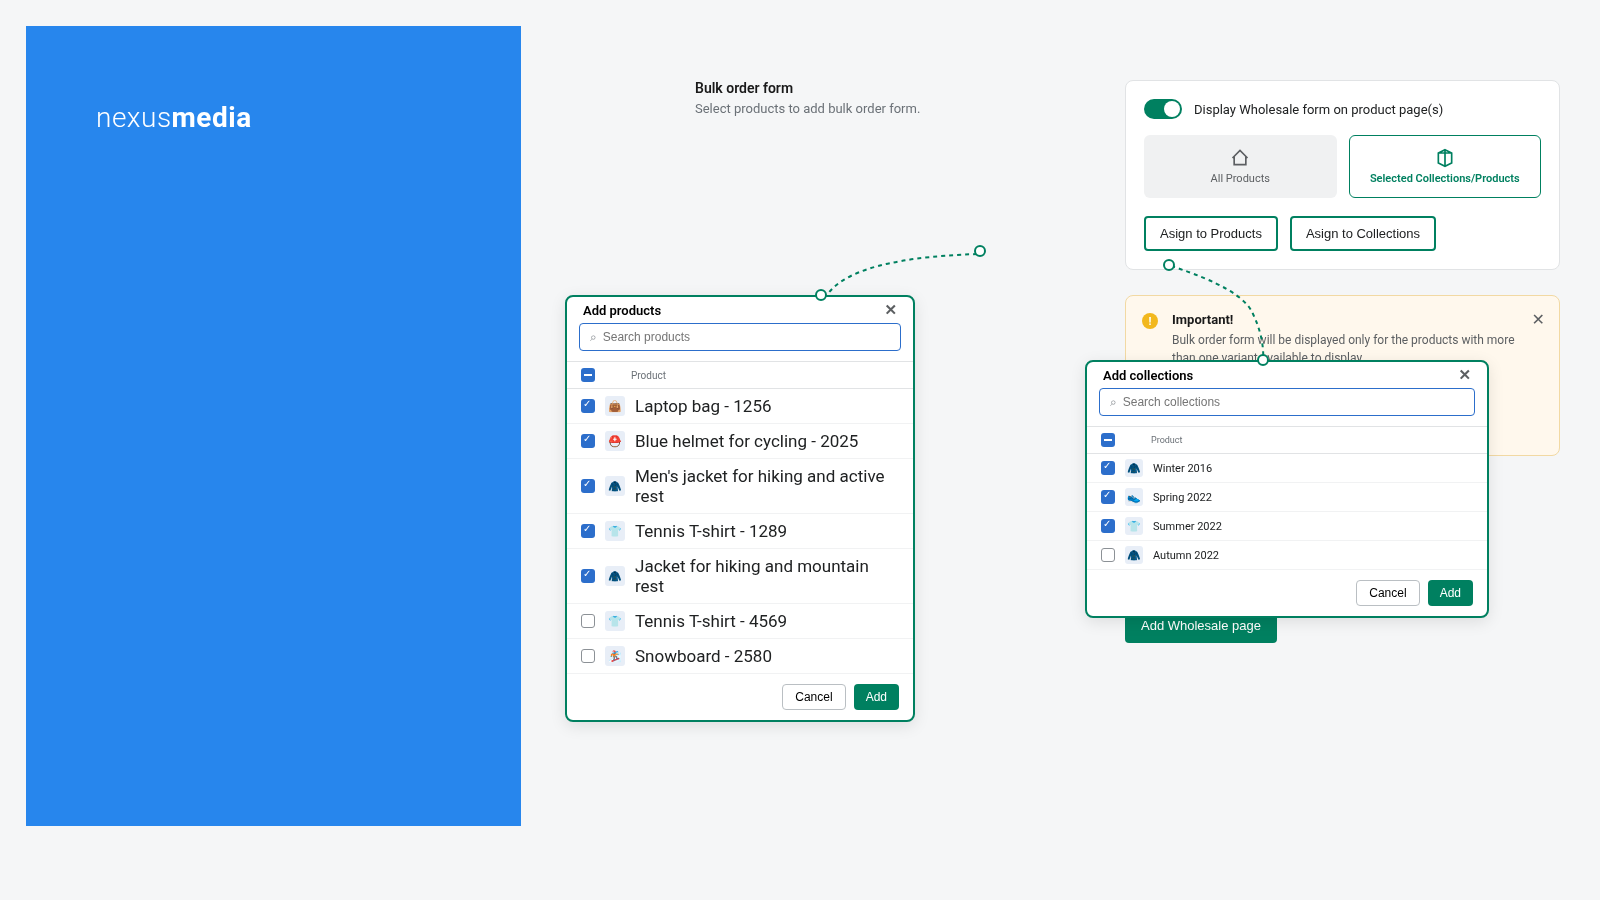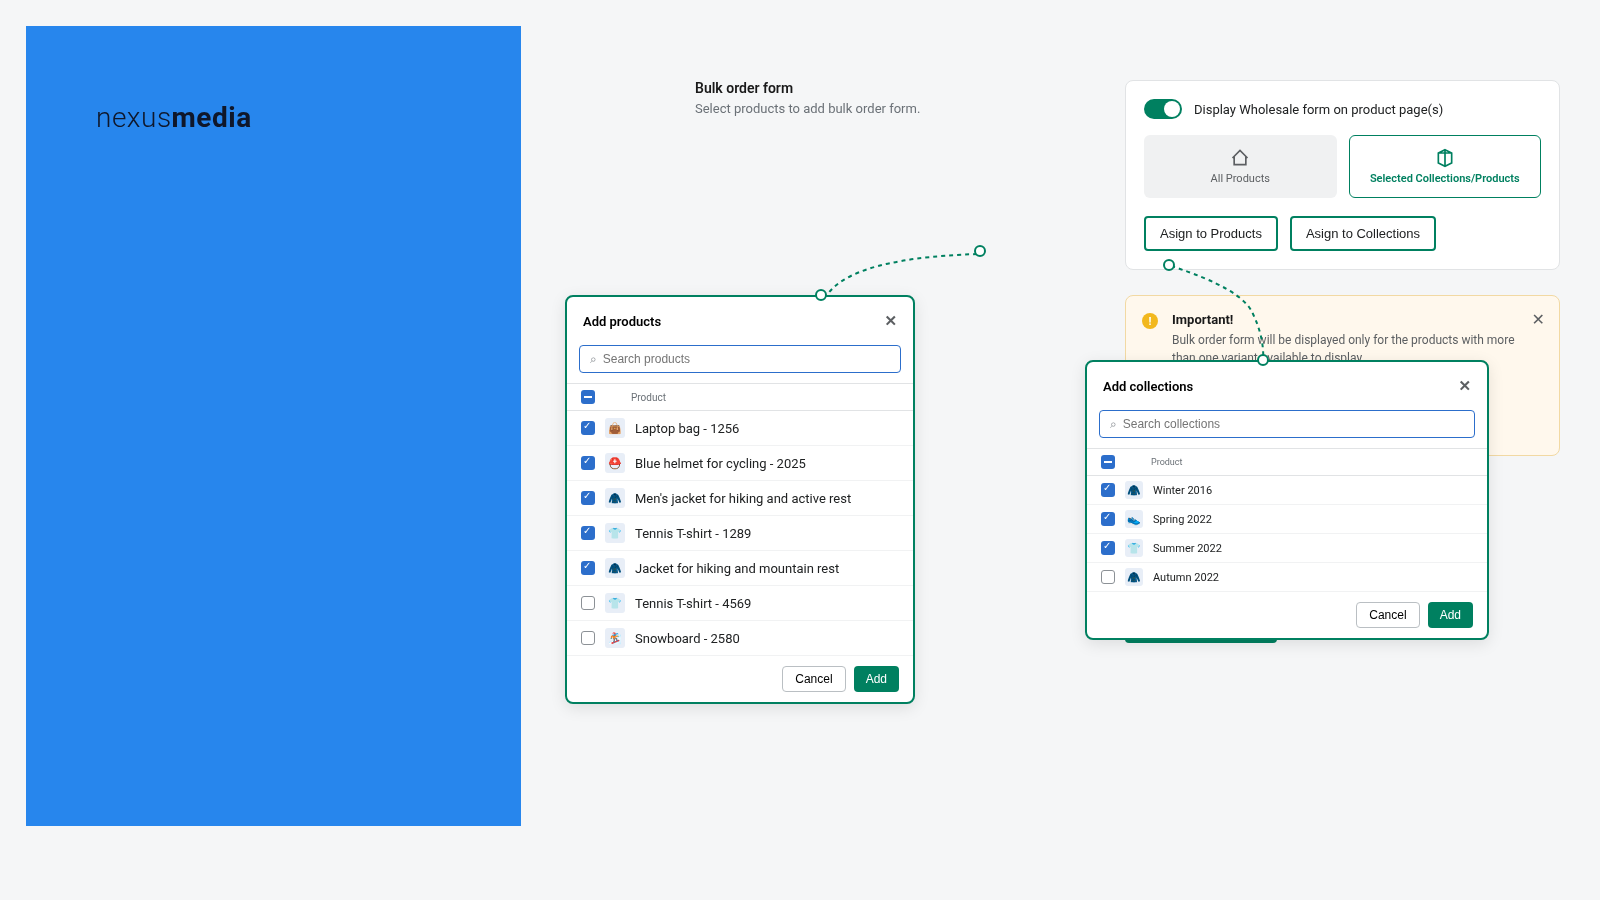--- a/index.html
+++ b/index.html
@@ -9,21 +9,21 @@
       width: 1600px;
       height: 900px;
       overflow: hidden;
       position: relative;
     }
     .left-panel {
       position: absolute;
       left: 26px; top: 26px;
       width: 495px; height: 800px;
       background: #2786ed;
-      color: #0f172a;
+      color: #ffffff;
       padding: 75px 70px;
     }
     .brand { font-size: 28px; font-weight: 300; letter-spacing: 0.5px; }
     .brand .bold { font-weight: 700; }
     .headline { margin-top: 200px; font-size: 40px; line-height: 1.35; font-weight: 400; }
     .headline .line { display: block; }
 
     .right-area { position: absolute; left: 695px; top: 80px; right: 40px; }
     .section-title { font-size: 14px; font-weight: 600; color: #1a1a1a; margin-bottom: 5px; }
     .section-sub { font-size: 13px; color: #6b7177; }
@@ -73,36 +73,36 @@
     .page-label { font-size: 14px; color: #2c6ecb; }
     .add-page-btn { background: #008060; color: #fff; border: none; border-radius: 4px; padding: 10px 16px; font-size: 13px; font-weight: 500; cursor: pointer; }
 
     .modal {
       position: absolute; background: #fff;
       border: 2px solid #008060; border-radius: 8px;
       box-shadow: 0 4px 16px rgba(0,0,0,0.1);
     }
     .modal-products { left: 565px; top: 295px; width: 350px; }
     .modal-collections { left: 1085px; top: 360px; width: 404px; }
-    .modal-header { display: flex; justify-content: space-between; align-items: center; padding: 15px 16px; font-size: 13px; font-weight: 600; }
+    .modal-header { display: flex; justify-content: space-between; align-items: center; padding: 4px 16px; font-size: 13px; font-weight: 600; }
     .modal-close { cursor: pointer; font-size: 15px; color: #5c5f62; }
     .search-box { margin: 0 12px 10px; border: 1px solid #2c6ecb; border-radius: 4px; padding: 6px 10px; display: flex; align-items: center; gap: 6px; }
     .search-box input { border: none; outline: none; font-size: 12px; flex: 1; background: transparent; }
     .search-icon { color: #8c9196; font-size: 12px; }
     .list-header { display: flex; align-items: center; padding: 6px 14px; border-top: 1px solid #e1e3e5; border-bottom: 1px solid #e1e3e5; }
     .chk { width: 14px; height: 14px; border-radius: 3px; cursor: pointer; flex-shrink: 0; }
     .chk.indeterminate { background: #2c6ecb; position: relative; }
     .chk.indeterminate::after { content: ""; position: absolute; left: 3px; right: 3px; top: 6px; height: 2px; background: #fff; }
     .chk.checked { background: #2c6ecb; position: relative; }
     .chk.checked::after { content: "✓"; position: absolute; color: #fff; font-size: 10px; left: 2px; top: -1px; }
     .chk.empty { border: 1px solid #8c9196; background: #fff; }
     .col-label { font-size: 10px; color: #6b7177; margin-left: 36px; }
     .list-row { display: flex; align-items: center; padding: 7px 14px; border-bottom: 1px solid #f1f2f3; gap: 10px; }
     .thumb { width: 20px; height: 20px; background: #e8eef7; border-radius: 3px; display: flex; align-items: center; justify-content: center; font-size: 11px; flex-shrink: 0; }
-    .row-name { font-size: 13px; color: #202223; }
+    .row-name { font-size: 17px; color: #202223; }
     .modal-footer { display: flex; justify-content: flex-end; gap: 8px; padding: 10px 14px; }
     .btn-cancel { background: #fff; border: 1px solid #babfc3; border-radius: 4px; padding: 5px 12px; font-size: 12px; cursor: pointer; }
     .btn-add { background: #008060; color: #fff; border: none; border-radius: 4px; padding: 5px 12px; font-size: 12px; cursor: pointer; }
     svg.connector { position: absolute; pointer-events: none; }
 
     .modal-collections .list-row { padding: 5px 14px; }
     .modal-collections .thumb { width: 18px; height: 18px; }
     .modal-collections .row-name { font-size: 11px; }
     .modal-collections .col-label { font-size: 9px; }
 

